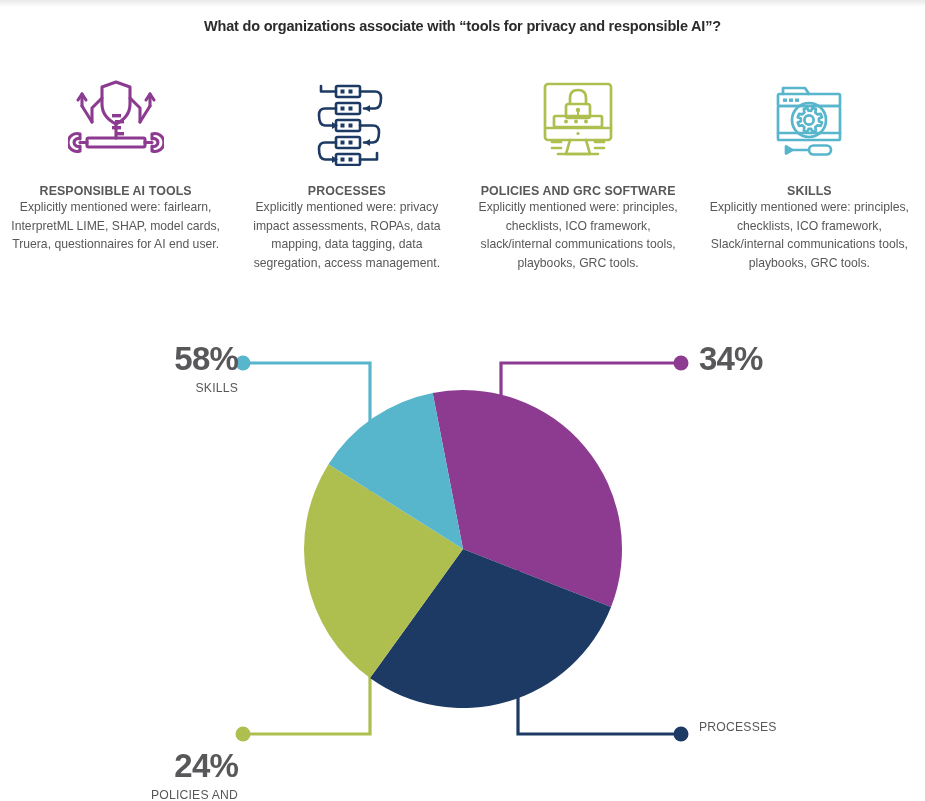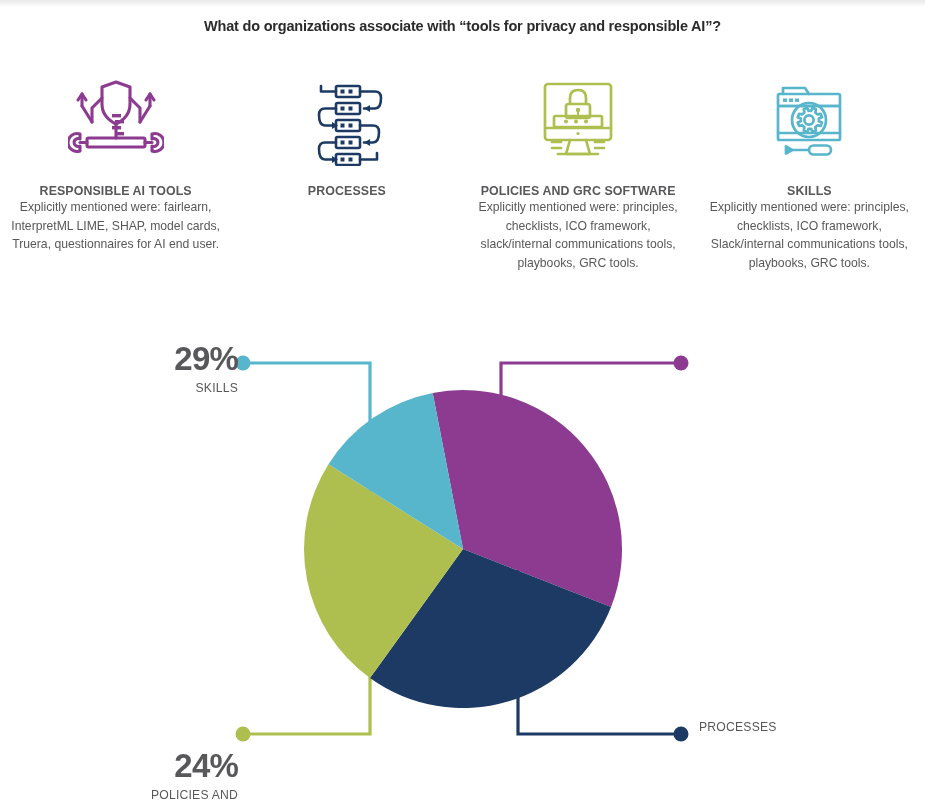--- a/index.html
+++ b/index.html
@@ -136,20 +136,21 @@
             <rect x="41.5" y="47.5" width="4" height="4"></rect>
             <rect x="49.5" y="47.5" width="4" height="4"></rect>
             <rect x="41.5" y="64.5" width="4" height="4"></rect>
             <rect x="49.5" y="64.5" width="4" height="4"></rect>
             <rect x="41.5" y="81.5" width="4" height="4"></rect>
             <rect x="49.5" y="81.5" width="4" height="4"></rect>
           </g>
         </svg>
       </div>
       <div class="col-title">PROCESSES</div>
+      <div class="col-body">Explicitly mentioned were: privacy impact assessments, ROPAs, data mapping, data tagging, data segregation, access management.</div>
     </div>
 
     <div class="col">
       <div class="col-icon">
         <svg width="96" height="90" viewBox="0 0 96 90">
           <g fill="none" stroke="#AEBF4F" stroke-width="2.7" stroke-linecap="round" stroke-linejoin="round">
             <rect x="15" y="8" width="66" height="56" rx="3"></rect>
             <path d="M15 52 L81 52"></path>
             <path d="M48 52 L48 52"></path>
             <circle cx="48" cy="57.5" r="1.6" fill="#AEBF4F" stroke="none"></circle>
@@ -228,25 +229,26 @@
       <g>
         <circle cx="243" cy="363" r="7.5" fill="#57B5CC"></circle>
         <circle cx="681" cy="363" r="7.5" fill="#8C3B91"></circle>
         <circle cx="243" cy="734" r="7.5" fill="#AEBF4F"></circle>
         <circle cx="681" cy="734" r="7.5" fill="#1C3A63"></circle>
       </g>
     </svg>
   </div>
 
   <div class="callout left" id="callout-skills">
-    <div class="pct">29%</div>
+    <div class="pct">58%</div>
     <div class="cname">SKILLS</div>
   </div>
 
   <div class="callout right" id="callout-rai">
+    <div class="pct">34%</div>
   </div>
 
   <div class="callout left" id="callout-policies">
     <div class="pct">24%</div>
     <div class="cname">
       <span>POLICIES AND</span><br>
       <span>GRC SOFTWARE</span>
     </div>
   </div>
 

